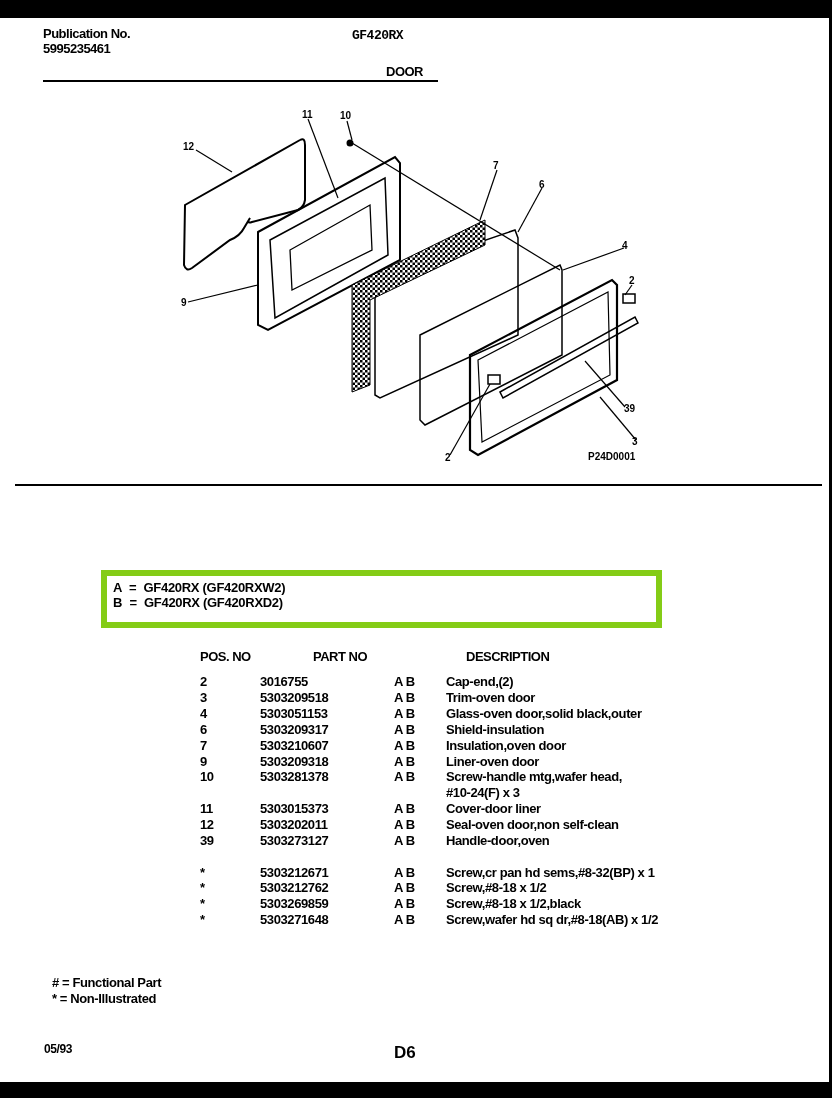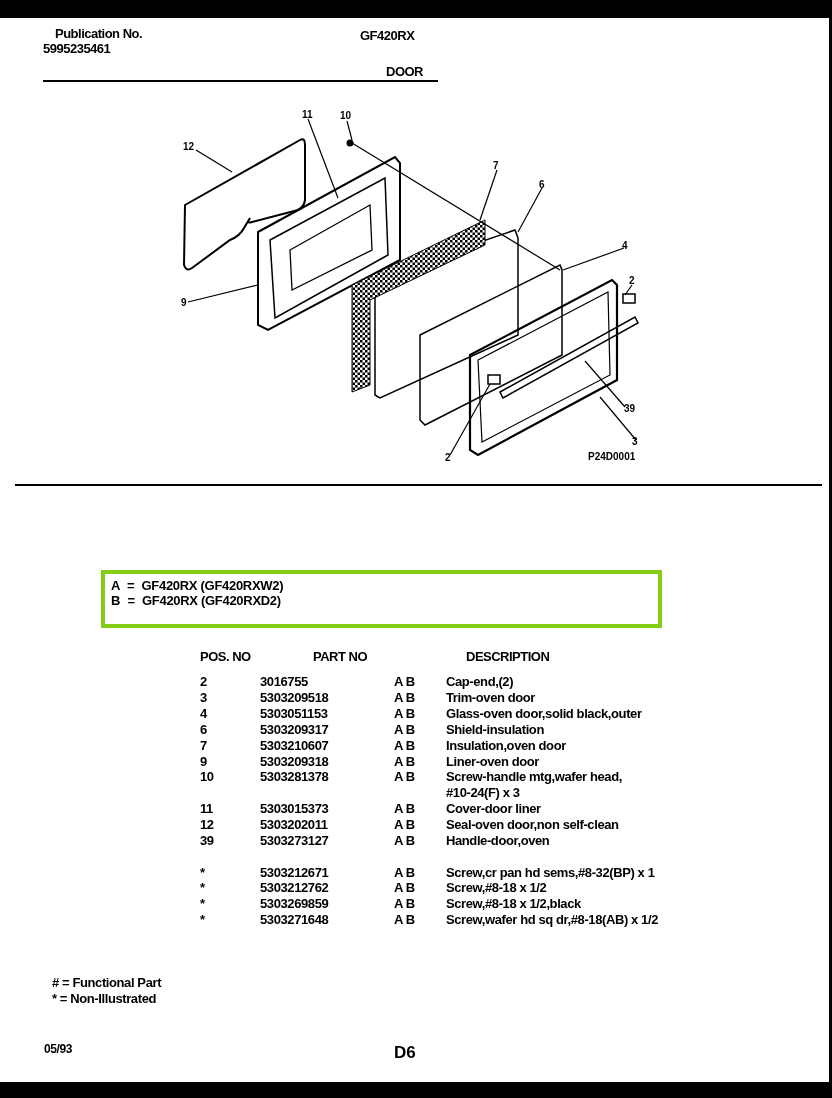--- a/index.html
+++ b/index.html
@@ -4,42 +4,42 @@
 <style>
   html, body { margin:0; padding:0; }
   body { width:832px; height:1098px; position:relative; background:#fff; overflow:hidden;
          font-family:"Liberation Sans", sans-serif; color:#000; }
   .frame-top { position:absolute; left:0; top:0; width:832px; height:18px; background:#000; }
   .frame-bottom { position:absolute; left:0; top:1082px; width:832px; height:16px; background:#000; }
   .frame-right { position:absolute; left:829px; top:0; width:3px; height:1098px; background:#000; }
   .abs { position:absolute; white-space:nowrap; }
   .hdr { font-size:13px; font-weight:bold; letter-spacing:-0.5px; }
   .rule { position:absolute; background:#000; }
-  .legend-box { position:absolute; left:101px; top:570px; width:561px; height:58px; border:4px solid #84cc16; box-sizing:border-box; }
+  .legend-box { position:absolute; left:101px; top:570px; width:561px; height:58px; border:6px solid #84cc16; box-sizing:border-box; }
   .legend-line { position:absolute; left:6px; font-size:13px; font-weight:bold; letter-spacing:-0.3px; }
   .th { font-size:13px; font-weight:bold; letter-spacing:-0.5px; }
   .row { position:absolute; left:0; height:16px; font-size:13px; font-weight:bold; letter-spacing:-0.4px; line-height:15px; }
   .c-pos { position:absolute; left:200px; }
   .c-part { position:absolute; left:260px; width:110px; text-align:left; }
   .c-models { position:absolute; left:394px;text-align:right; }
   .c-desc { position:absolute; left:446px; }
   .callout { font-size:10px; font-weight:bold; }
   .foot { font-size:13px; font-weight:bold; letter-spacing:-0.4px; }
   .page-no { font-size:17px; font-weight:bold;text-align:right; }
 </style>
 </head>
 <body>
 
 <div class="frame-top"></div>
 <div class="frame-right"></div>
 <div class="frame-bottom"></div>
 
-<div class="abs hdr" style="left:43px; top:26px;margin-left:12px;">Publication No.</div>
+<div class="abs hdr" style="left:43px; top:26px;">Publication No.</div>
 <div class="abs hdr" style="left:43px; top:41px;">5995235461</div>
-<div class="abs hdr" style="left:360px; top:28px;">GF420RX</div>
+<div class="abs hdr" style="left:352px; top:28px;font-family:Liberation Mono, monospace;">GF420RX</div>
 <div class="abs hdr" style="left:386px; top:64px;">DOOR</div>
 <div class="rule" style="left:43px; top:80px; width:395px; height:2px;"></div>
 
 <svg class="abs" style="left:170px; top:100px;" width="480" height="370" viewBox="170 100 480 370">
   <g fill="none" stroke="#000" stroke-width="2">
 
     <path d="M185,205 L300,140 Q305,137 305,145 L305,200 Q304,207 298,210 L252,222 Q246,224 250,218 L244,228 Q240,236 230,240 L192,268 Q186,272 184,265 Z"></path>
 
     <path d="M258,232 L395,157 L400,163 L400,260 L268,330 L258,325 Z"></path>
     <path d="M270,240 L385,178 L388,255 L275,318 Z" stroke-width="1.5"></path>

